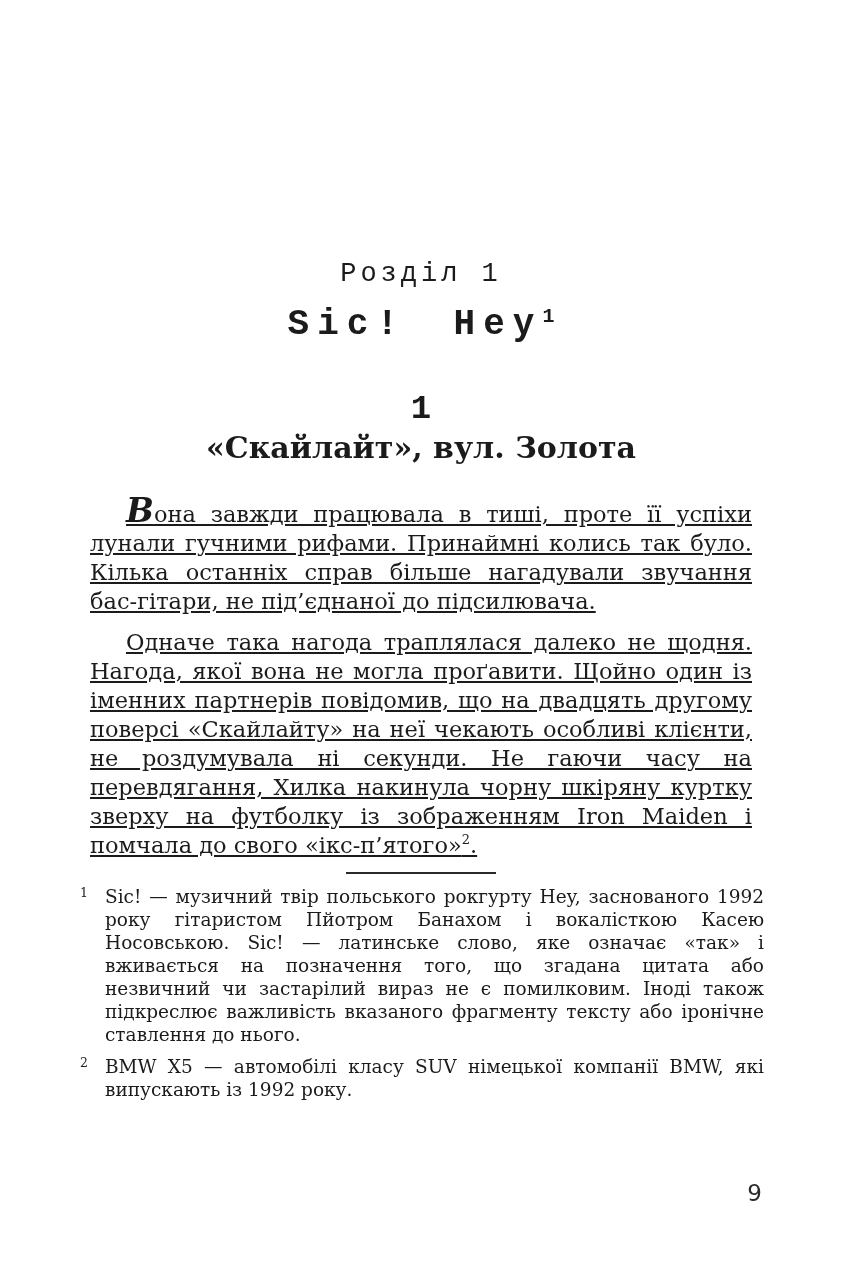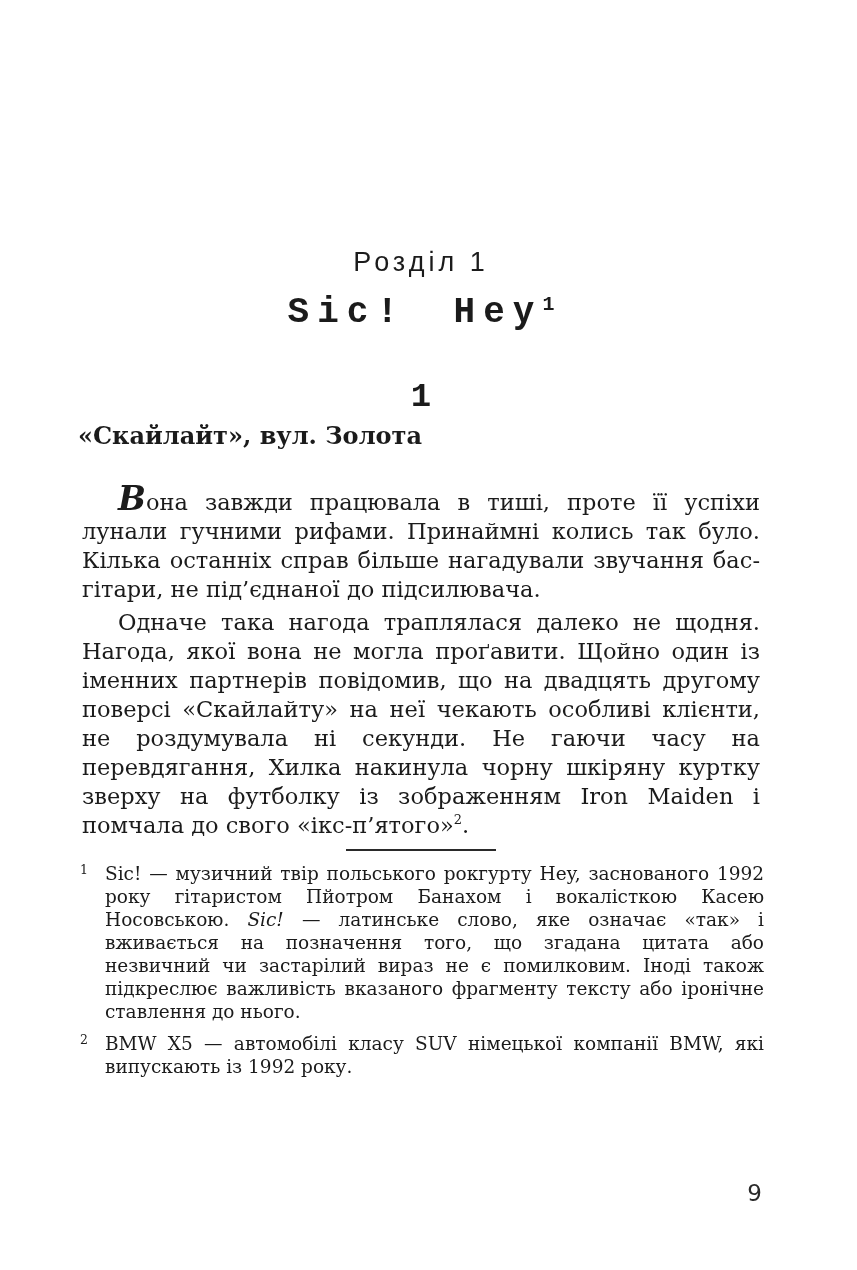--- a/index.html
+++ b/index.html
@@ -16,24 +16,24 @@
     font-family: "DejaVu Serif", "Liberation Serif", serif;
     overflow: hidden;
   }
   .content {
     position: absolute;
     left: 78px;
     top: 0;
     width: 686px;
   }
   .kicker {
-    margin: 0;
+    margin: 12px;
     padding-top: 246px;
     text-align: center;
-    font-family: Liberation Sans, sans-serif;
+    font-family: Liberation Mono, monospace;
     font-weight: 400;
     font-size: 27px;
     line-height: 32px;
     letter-spacing: 4px;
   }
   .chapter-title {
     margin: 14px 0 0 0;
     text-align: center;
     font-family: "Liberation Mono", "DejaVu Sans Mono", monospace;
     font-weight: 700;
@@ -51,36 +51,37 @@
   .section-number {
     margin: 44px 0 0 0;
     text-align: center;
     font-family: "Liberation Mono", "DejaVu Sans Mono", monospace;
     font-weight: 700;
     font-size: 34px;
     line-height: 38px;
   }
   .section-subtitle {
     margin: 4px 0 0 0;
-    text-align: left;
+    text-align: center;
     font-weight: 700;
-    font-size: 24px;
+    font-size: 30px;
     line-height: 31px;
   }
   .body-text {
     margin-top: 37px;
     font-size: 22.5px;
     line-height: 29px;
     text-align: justify;
     hyphens: auto;
     -webkit-hyphens: auto;
   }
   .body-text p {
-    margin: 4px;
+    margin: 12px;
     text-indent: 36px;
+    text-decoration: underline;
   }
   .initial {
     font-family: "DejaVu Serif", serif;
     font-style: italic;
     font-weight: 700;
     font-size: 33px;
     line-height: 0;
     letter-spacing: 0;
   }
   .fn-ref {
@@ -108,21 +109,20 @@
     padding-left: 27px;
     margin: 0 0 9px 0;
   }
   .fn-marker {
     position: absolute;
     left: 2px;
     top: -4px;
     font-size: 12.5px;
   }
   .fn-italic {
-    font-style: italic;
   }
   .page-number {
     position: absolute;
     top: 1180px;
     right: 95px;
     font-family: "DejaVu Sans", "Liberation Sans", sans-serif;
     font-size: 23px;
     line-height: 26px;
     color: #2a2a2a;
   }

